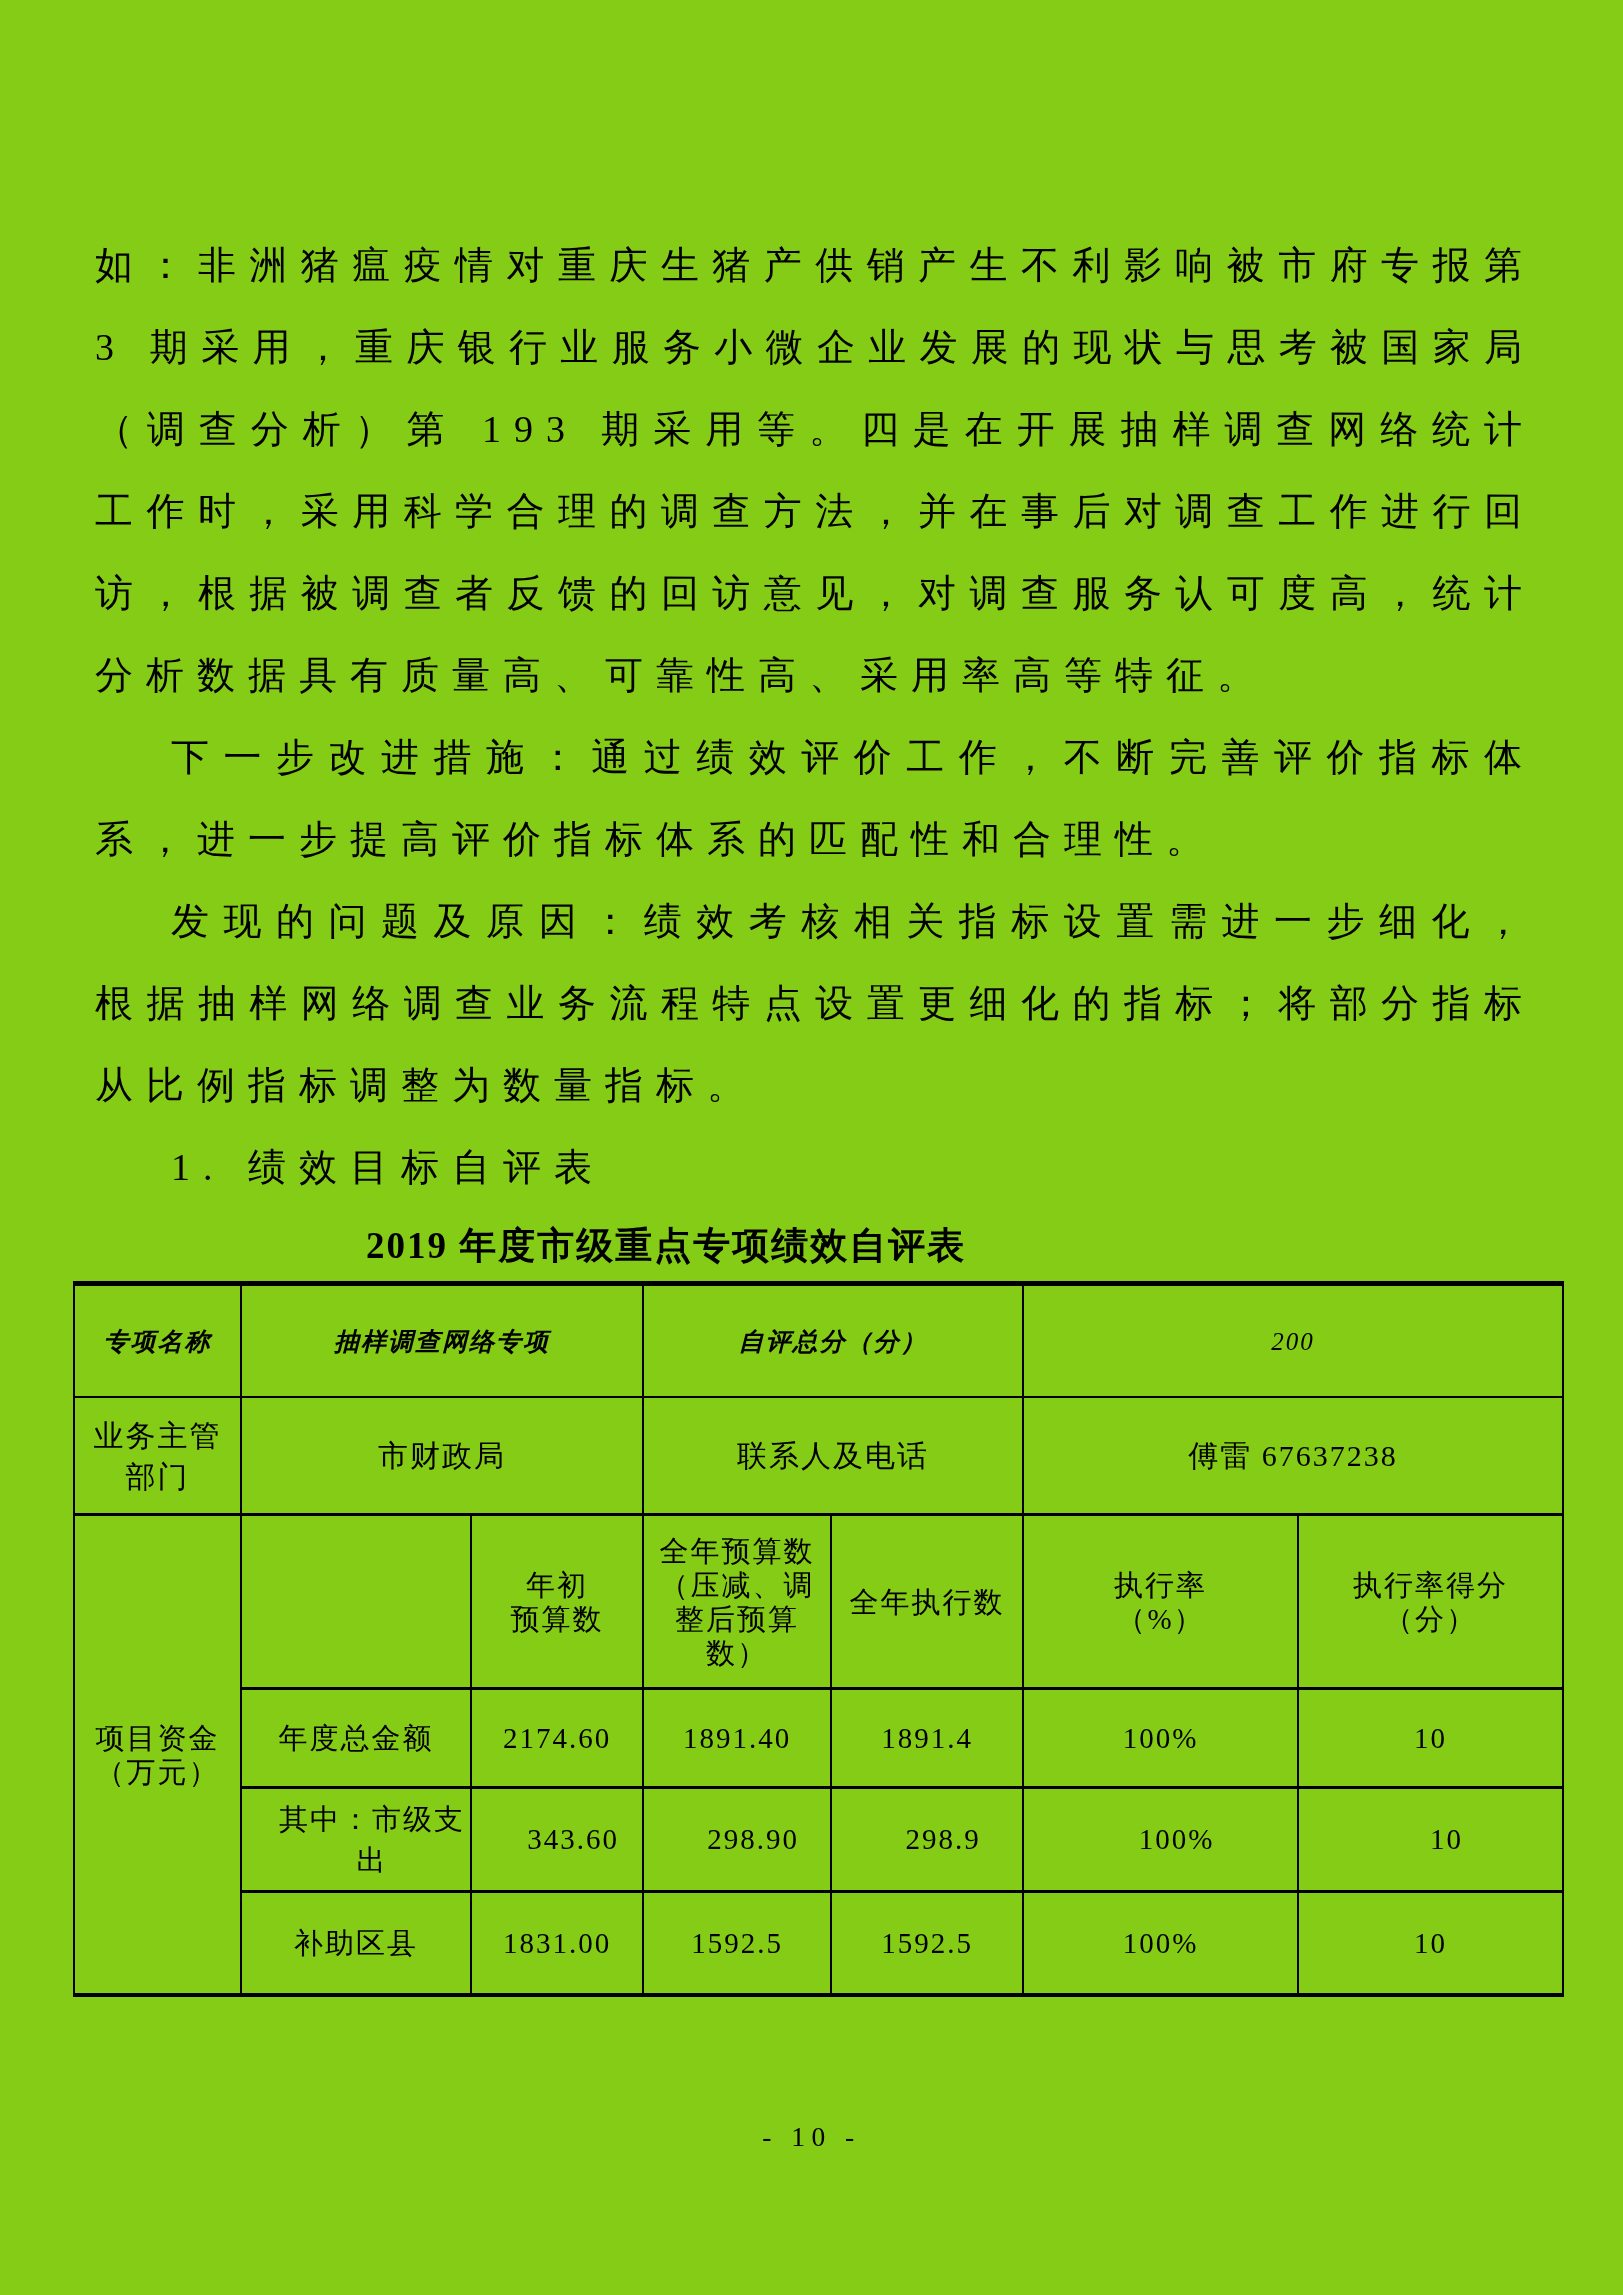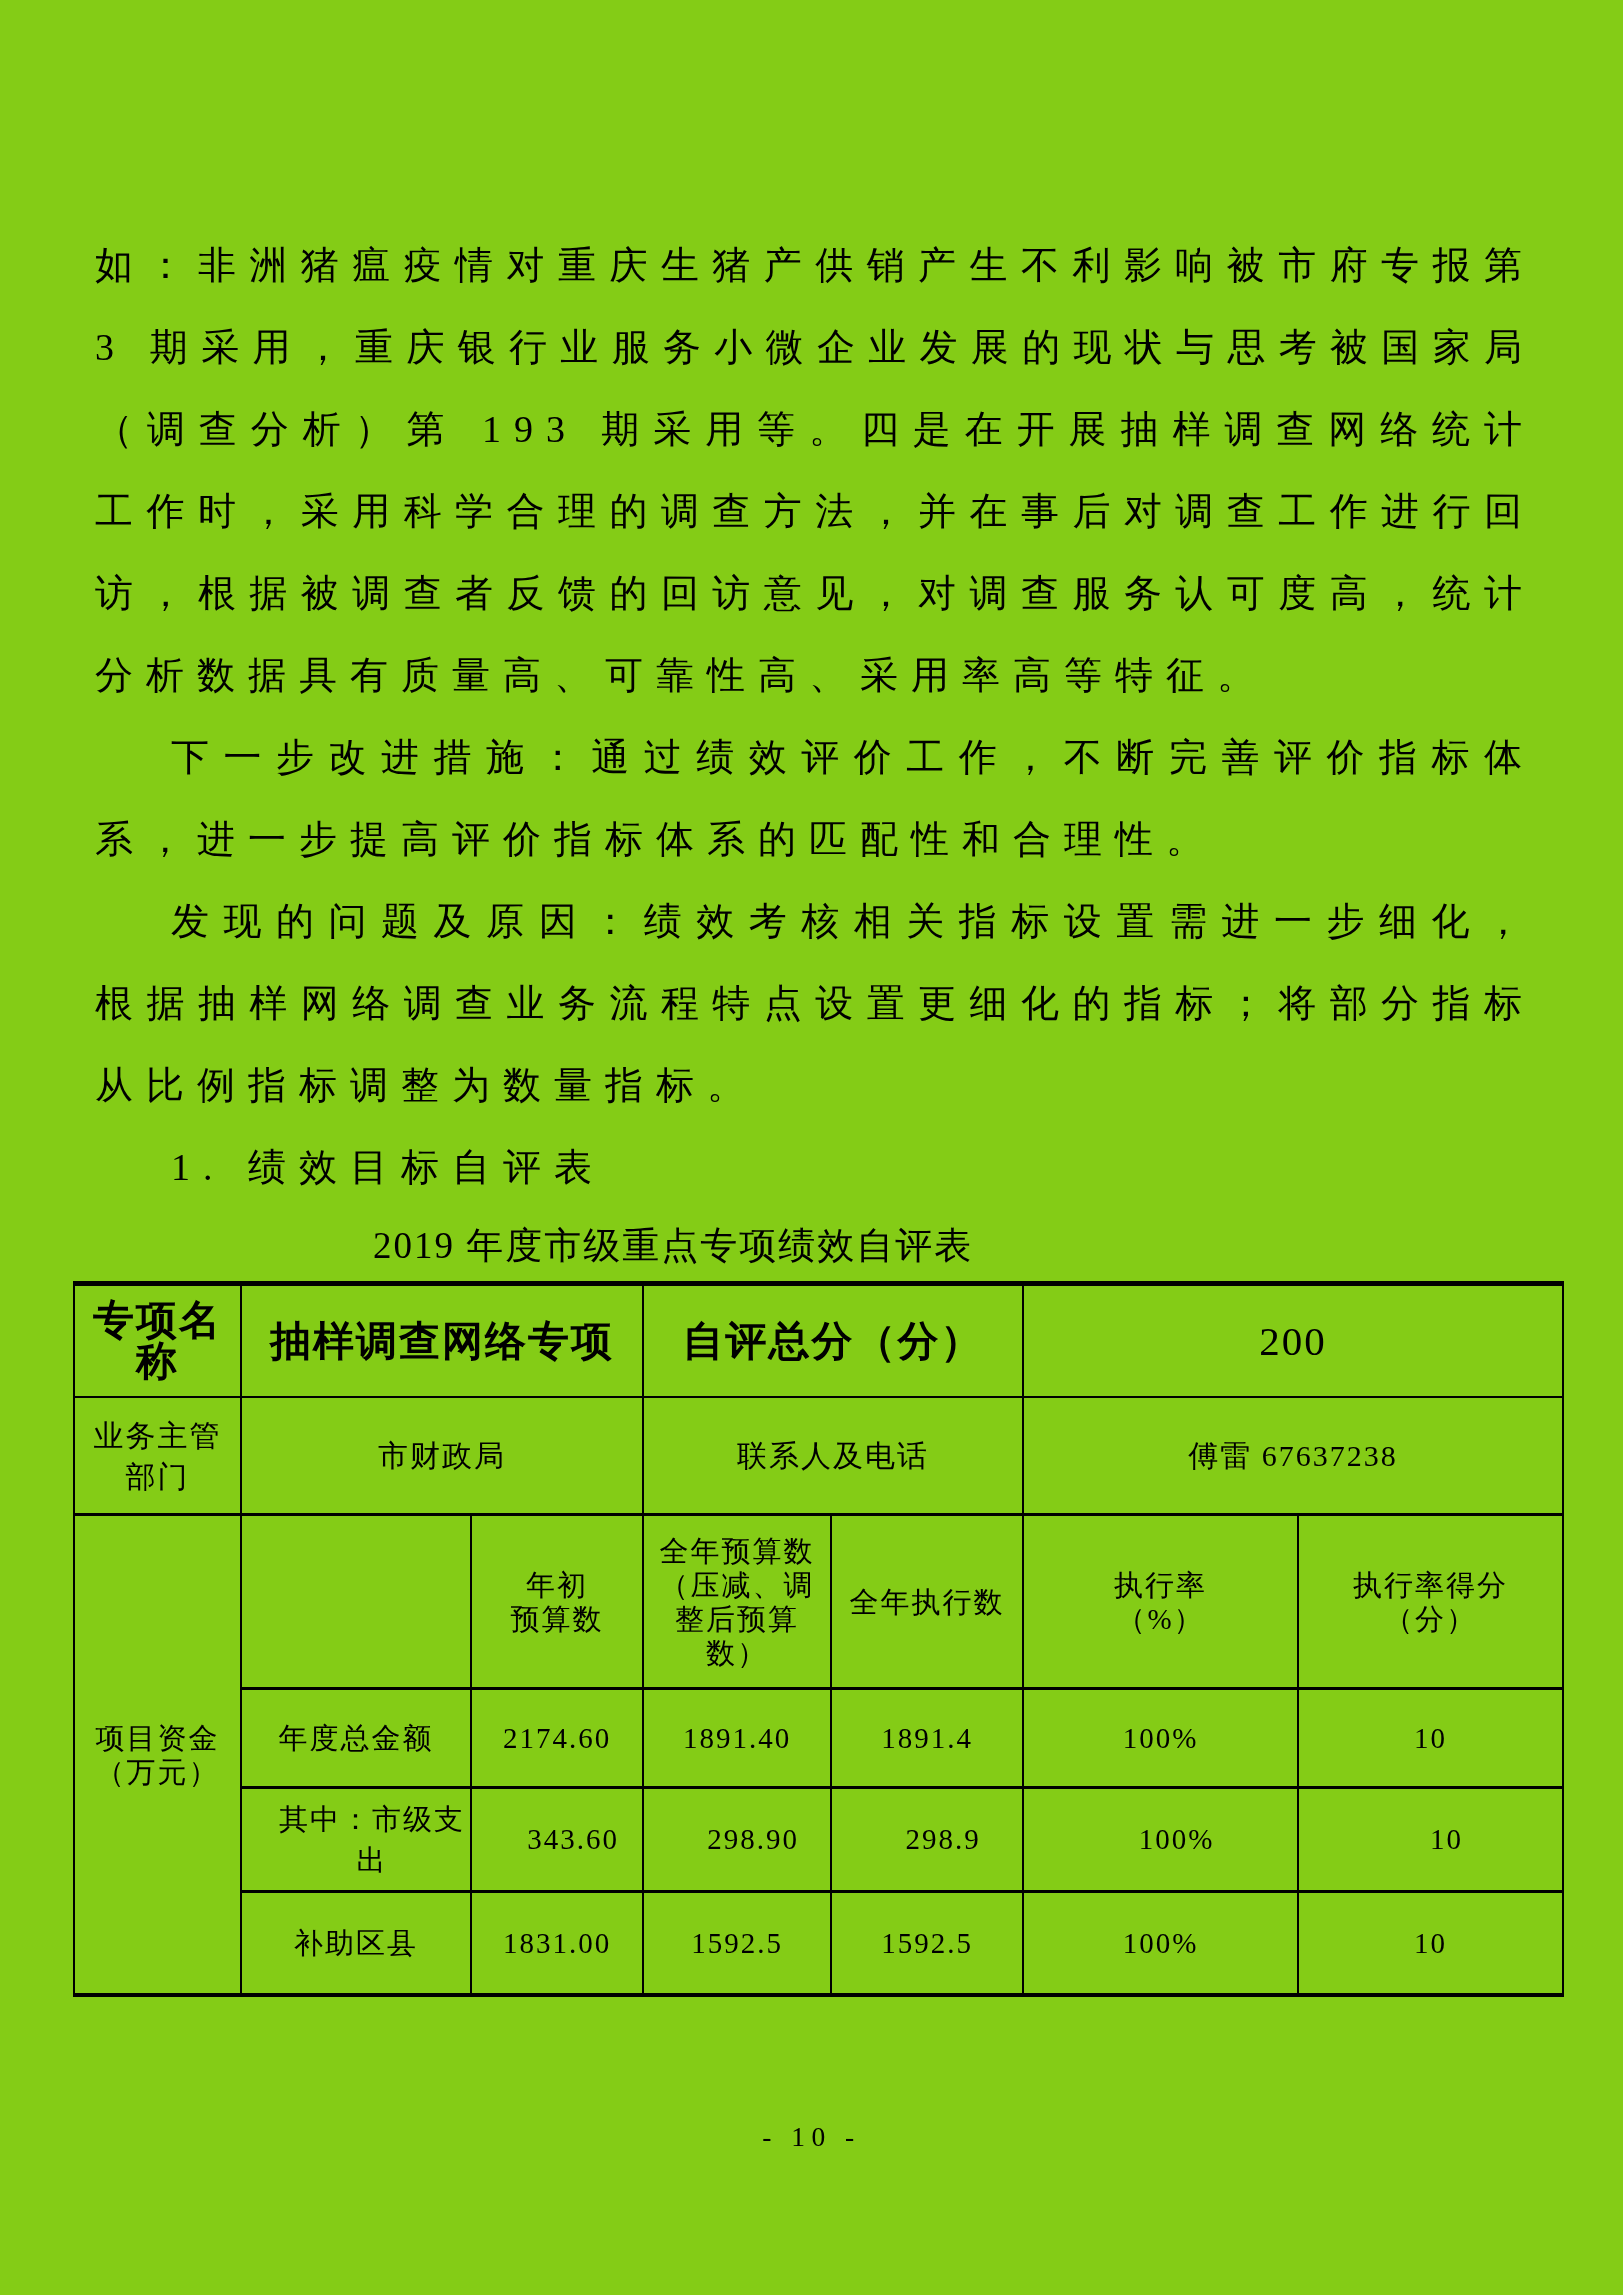--- a/index.html
+++ b/index.html
@@ -23,26 +23,26 @@
     font-size: 38px;
     line-height: 82px;
     letter-spacing: 13px;
     text-align: justify;
   }
   .body-text p { margin: 0; padding: 0; }
   .body-text p.indent { text-indent: 2em; }
   
   .table-title {
     position: absolute;
-    left: 7px; top: 1222px;
+    left: 0; top: 1222px;
     width: 1332px;
     text-align: center;
     font-size: 37px;
     line-height: 47px;
-    font-weight: normal;
+    font-weight: bold;
     letter-spacing: 2px;
   }
   
   table.eval-table {
     position: absolute;
     left: 73px; top: 1281px;
     width: 1489px;
     border-collapse: collapse;
     table-layout: fixed;
     border-top: 5.2px solid #000;
@@ -53,21 +53,21 @@
   table.eval-table td {
     border: 2px solid #000;
     text-align: center;
     vertical-align: middle;
     padding: 0 3.9px;
     font-size: 29px;
     line-height: 41px;
     letter-spacing: 2px;
     overflow: hidden;
   }
-  tr.r1 td { height: 110px; font-size: 41px; font-weight: bold; }
+  tr.r1 td { height: 110px; font-size: 25px; font-weight: bold; font-style: italic; }
   tr.r1 td.normal { font-weight: normal; }
   tr.r2 td { height: 115px; font-size: 30px; }
   tr.r3 td { height: 171px; border-top-width: 3.9px; line-height: 34px; }
   tr.r4 td { height: 96px; border-top-width: 3.3px; }
   tr.r5 td { height: 101px; border-top-width: 3.3px; padding-left: 36px; }
   tr.r6 td { height: 100px; border-top-width: 3.3px; }
   td.pre { white-space: pre-line; }
   td.num { letter-spacing: 3.3px; }
   
   .page-number {

